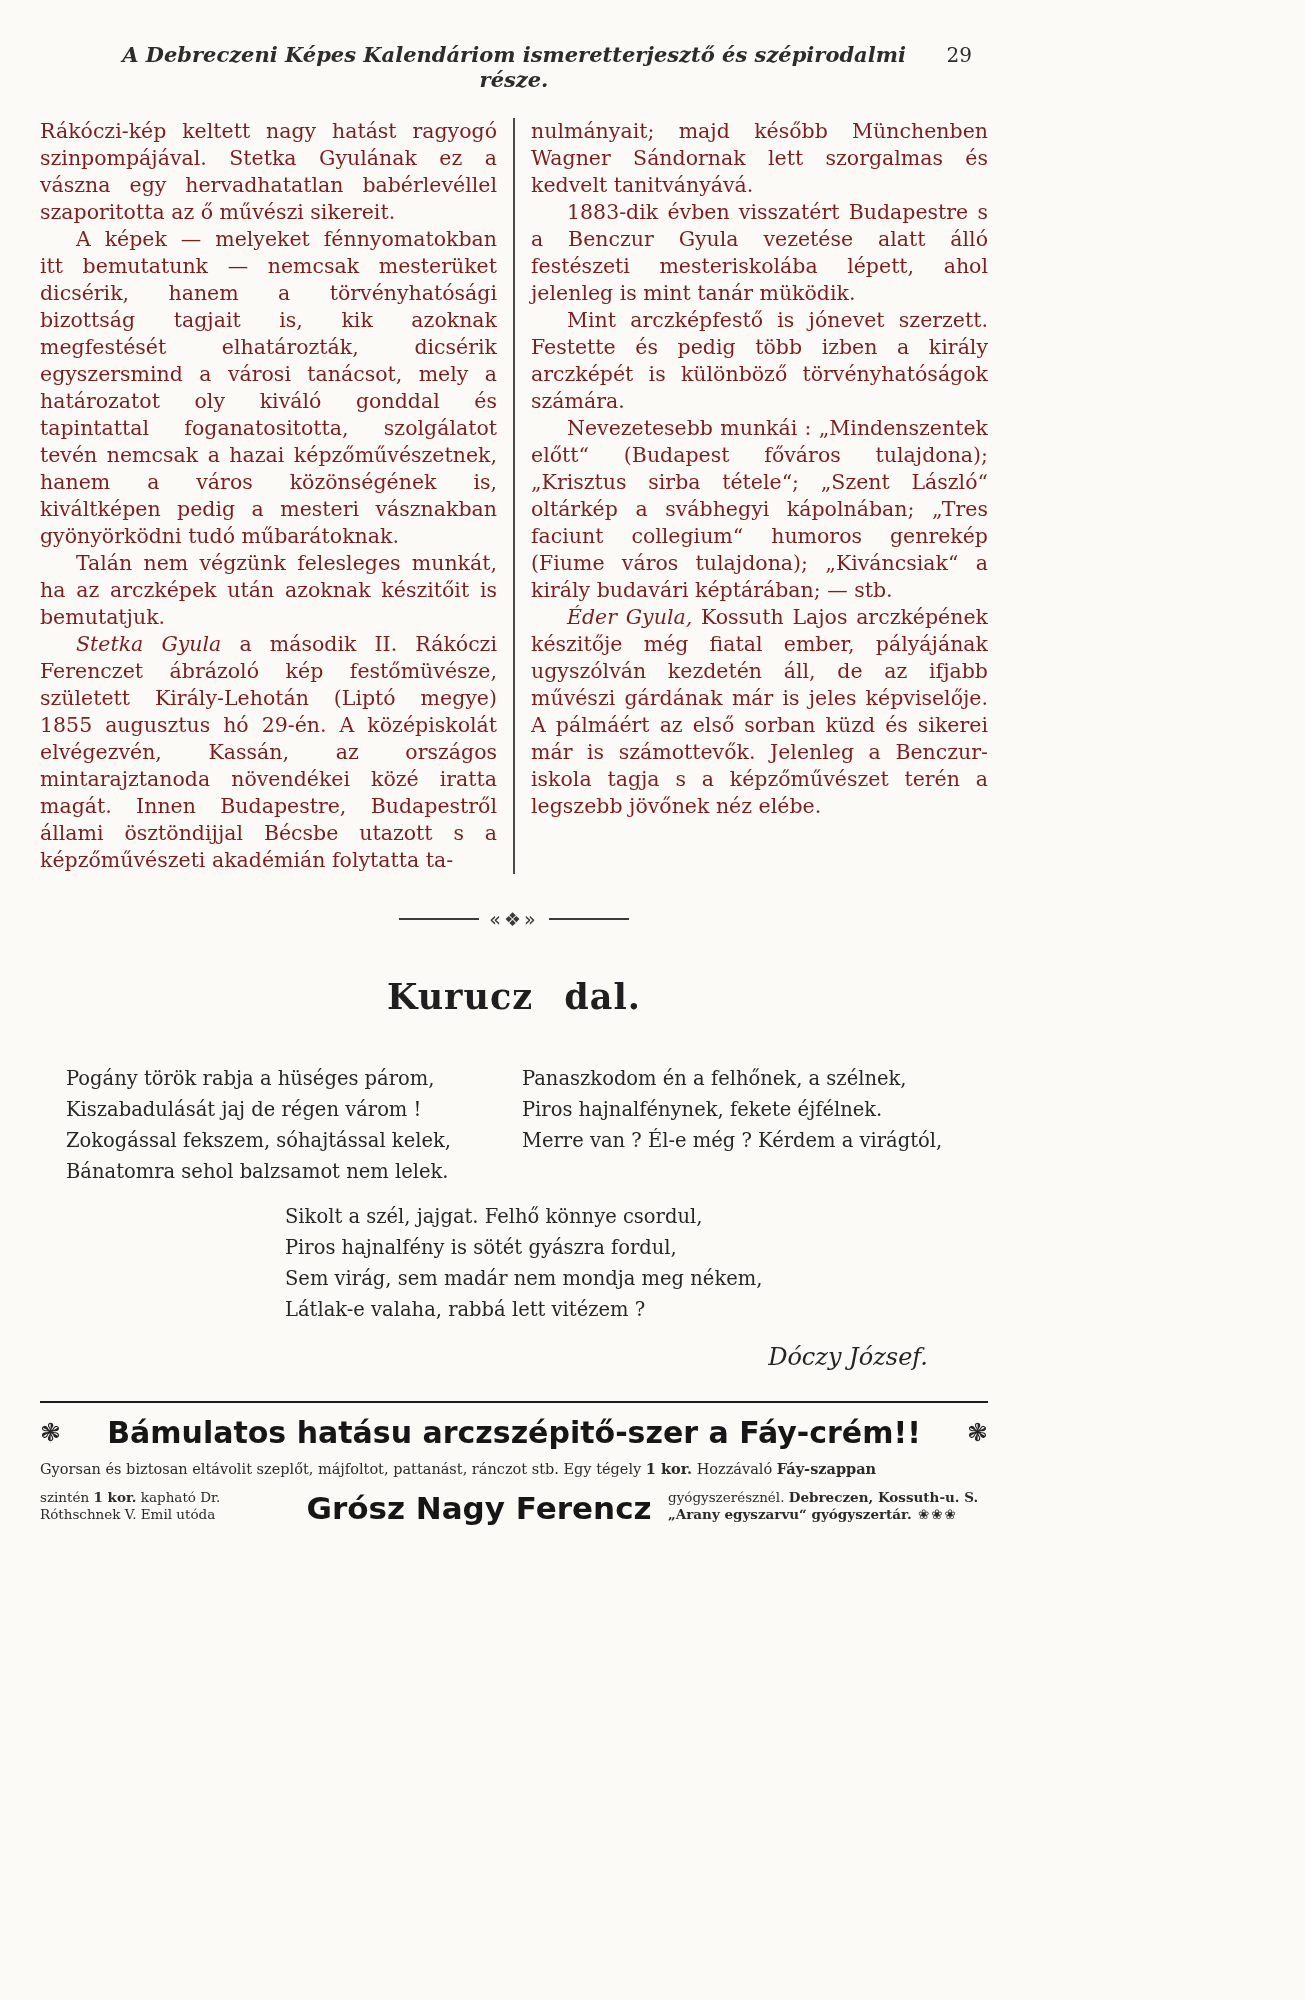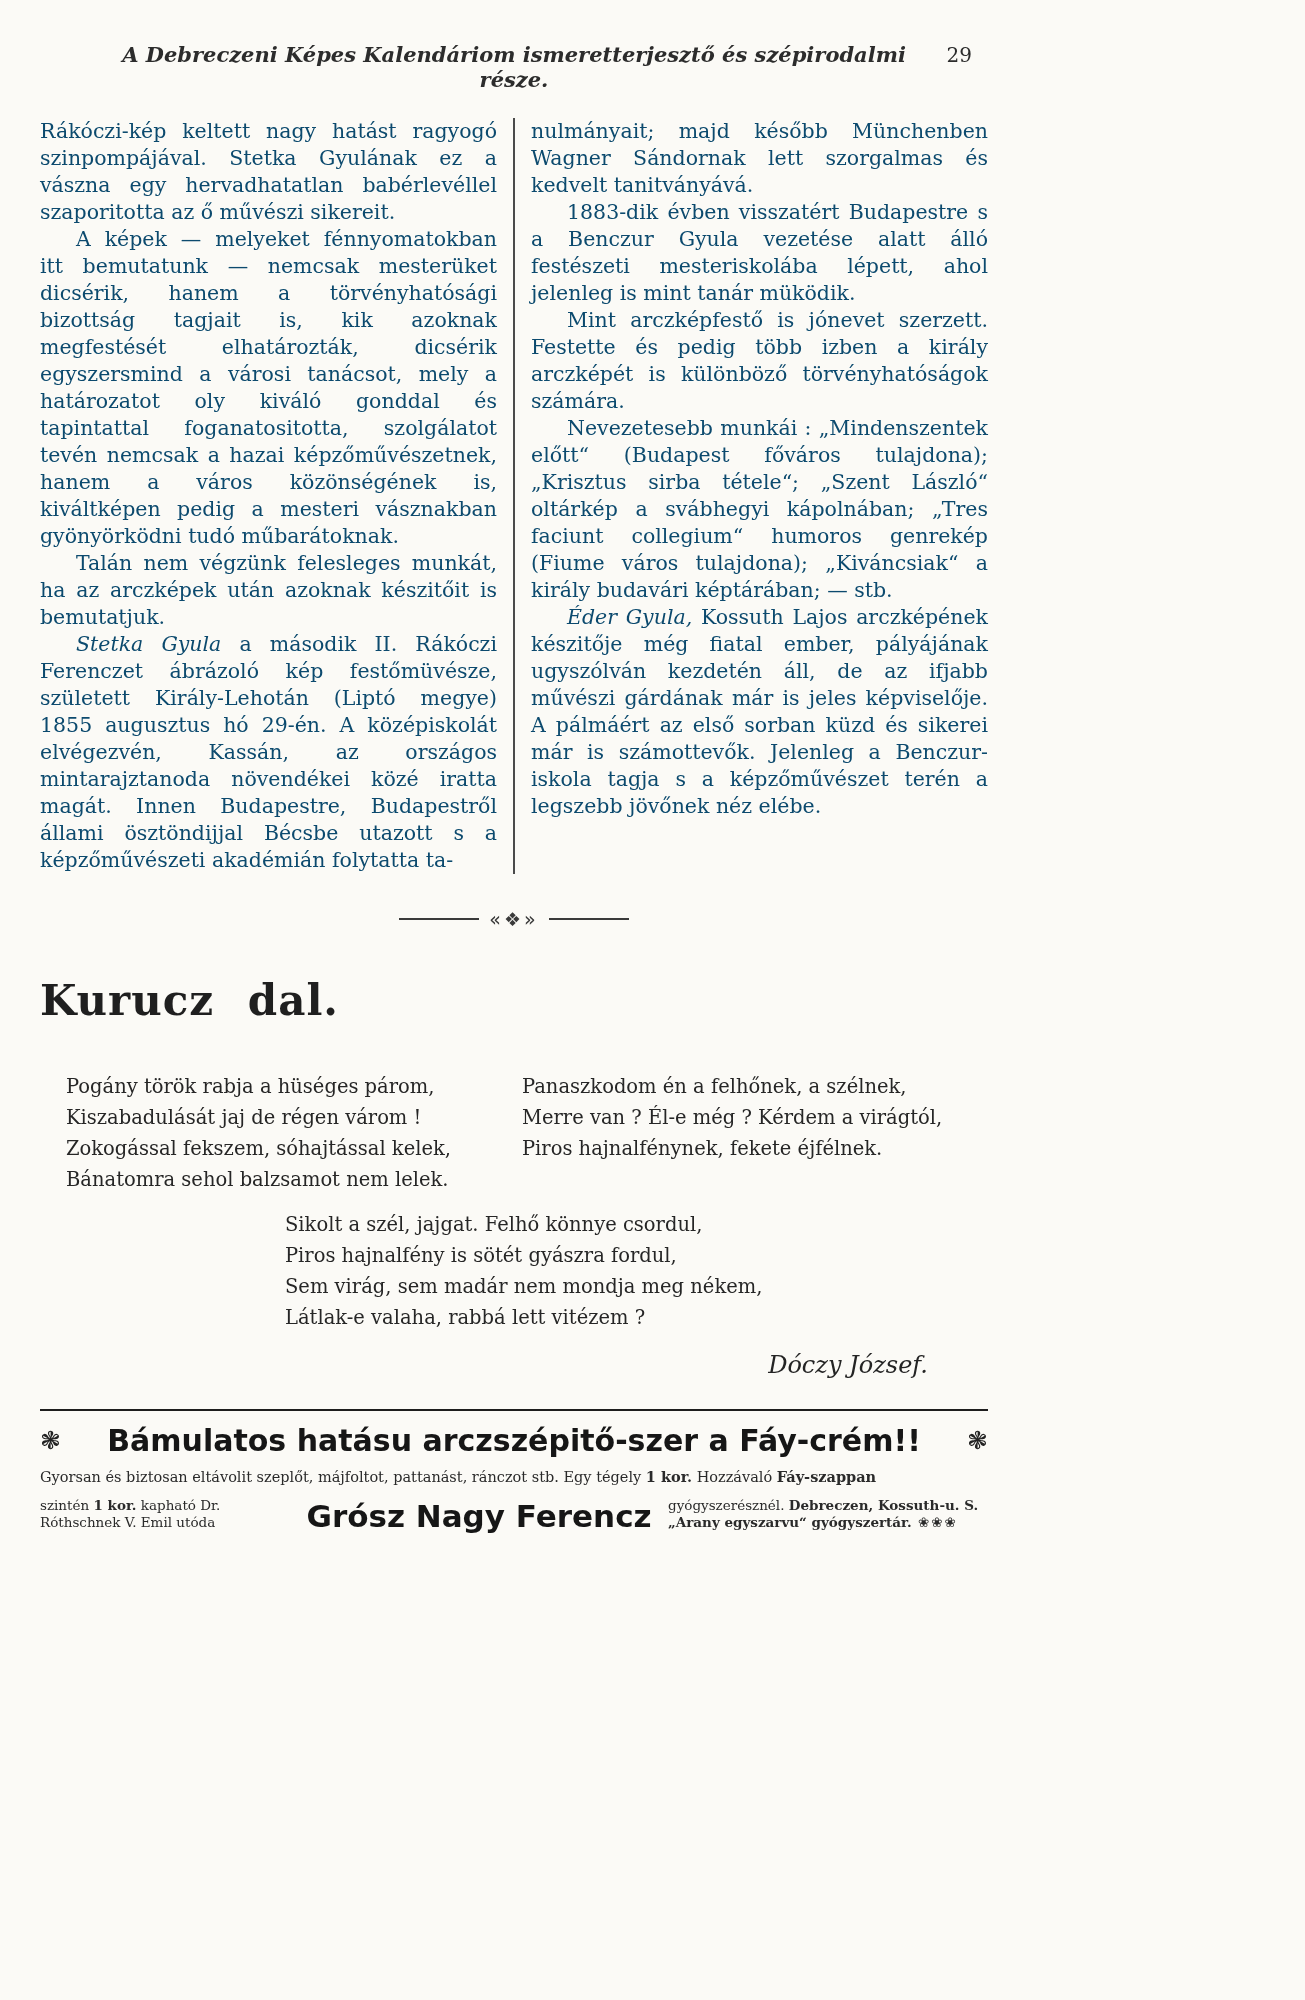--- a/index.html
+++ b/index.html
@@ -37,21 +37,21 @@
     font-size: 20px;
   }
 
   
   .columns { display: flex; margin-top: 20px; }
   .col {
     flex: 1;
     font-size: 20.5px;
     line-height: 27px;
     text-align: justify;
-    color: #0c4a6e;
+    color: #7f1d1d;
   }
   .col.left  { padding-right: 16px; }
   .col.right { padding-left: 16px; }
   .col-divider { width: 2px; background: #4a4a4a; flex: none; }
   .col p { margin: 0; text-indent: 36px; }
   .col p.cont { text-indent: 0; }
   .ital { font-style: italic; }
 
   
   .ornament {
@@ -60,22 +60,22 @@
     justify-content: center;
     margin-top: 34px;
     color: #3a3a3a;
   }
   .orn-line { width: 80px; border-top: 2px solid #3a3a3a; height: 0; }
   .orn-glyphs { margin: 0 10px; font-size: 19px; letter-spacing: 3px; font-family: "DejaVu Sans", sans-serif; }
 
   
   .poem-title {
     margin: 46px 0 0 0;
-    text-align: left;
-    font-size: 42px;
+    text-align: center;
+    font-size: 35px;
     font-weight: bold;
     letter-spacing: 1px;
     word-spacing: 18px;
     color: #1f1f1f;
   }
   .poem-row { display: flex; margin-top: 46px; }
   .stanza { font-size: 19.5px; line-height: 31px; color: #262626; }
   .stanza-1 { width: 474px; padding-left: 26px; box-sizing: border-box; }
   .stanza-2 { flex: 1; padding-left: 8px; }
   .stanza-center { margin: 14px 0 0 245px; }
@@ -154,22 +154,22 @@
 
   <div class="poem-row">
     <div class="stanza stanza-1">
       <div class="poem-line">Pogány török rabja a hüséges párom,</div>
       <div class="poem-line">Kiszabadulását jaj de régen várom !</div>
       <div class="poem-line">Zokogással fekszem, sóhajtással kelek,</div>
       <div class="poem-line">Bánatomra sehol balzsamot nem lelek.</div>
     </div>
     <div class="stanza stanza-2">
       <div class="poem-line">Panaszkodom én a felhőnek, a szélnek,</div>
+      <div class="poem-line">Piros hajnalfénynek, fekete éjfélnek.</div>
       <div class="poem-line">Merre van ? Él-e még ? Kérdem a virágtól,</div>
-      <div class="poem-line">Piros hajnalfénynek, fekete éjfélnek.</div>
     </div>
   </div>
 
   <div class="stanza stanza-center">
     <div class="poem-line">Sikolt a szél, jajgat. Felhő könnye csordul,</div>
     <div class="poem-line">Piros hajnalfény is sötét gyászra fordul,</div>
     <div class="poem-line">Sem virág, sem madár nem mondja meg nékem,</div>
     <div class="poem-line">Látlak-e valaha, rabbá lett vitézem ?</div>
   </div>
 

